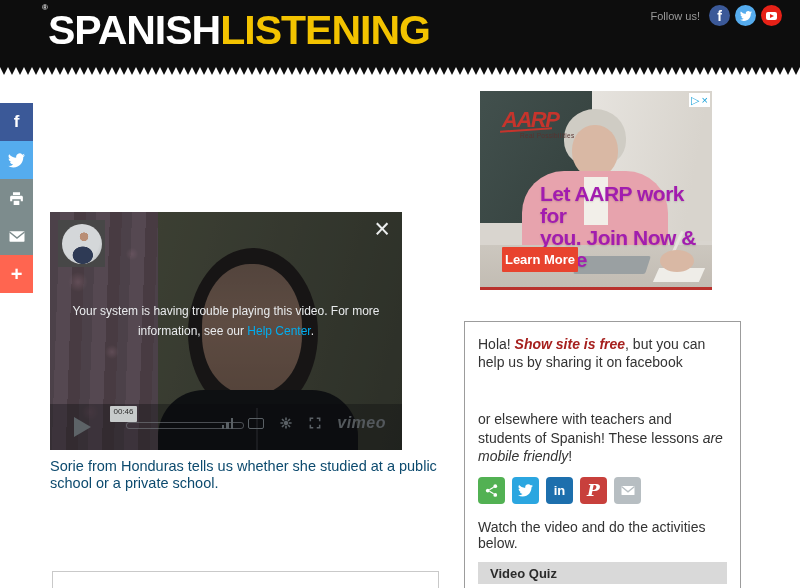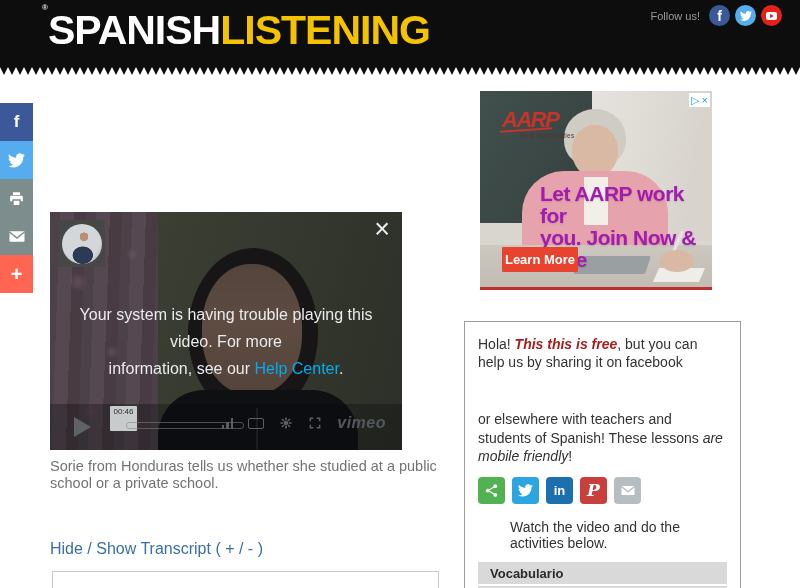--- a/index.html
+++ b/index.html
@@ -55,34 +55,34 @@
   .vp-dim { position:absolute; inset:0; background:rgba(8,10,13,.42); }
   .vp-avatar { position:absolute; left:8px; top:8px; width:47px; height:47px; background:#474747; display:flex; align-items:center; justify-content:center; cursor:pointer; }
   .vp-avatar-img { width:40px; height:40px; border-radius:50%;
     background:
       radial-gradient(circle 7px at 55% 32%, #b98e75 0 60%, transparent 65%),
       radial-gradient(ellipse 14px 12px at 52% 78%, #2e3a55 0 70%, transparent 75%),
       radial-gradient(circle at 45% 40%, #d4d7d9 0 60%, #a9aeb2 100%); }
   .vp-close { position:absolute; right:12px; top:4px; color:#eceeee; font-size:27px; font-weight:300; line-height:1; cursor:pointer; }
   .vp-msg { position:absolute; left:0; right:0; top:74px; text-align:center; color:#fff; }
   .vp-msg-title { font-size:16.5px; font-weight:bold; letter-spacing:.2px; }
-  .vp-msg-body { margin:15px auto 0; width:320px; font-size:16px; line-height:1.7; color:#e9ebed; }
+  .vp-msg-body { margin:15px auto 0; width:320px; font-size:12px; line-height:1.7; color:#e9ebed; }
   .vp-help { color:#00adef; text-decoration:none; cursor:pointer; }
   .vp-controls { position:absolute; left:0; right:0; bottom:0; height:46px; background:rgba(8,10,12,.32); }
   .vp-play { position:absolute; left:24px; top:13px; width:0; height:0; border-left:17px solid #5d6367; border-top:10px solid transparent; border-bottom:10px solid transparent; cursor:pointer; }
-  .vp-badge { position:absolute; left:60px; top:2px; width:27px; height:25px; background:#c7cbcb; color:#2a2a2a; font-size:8px; line-height:11px; text-align:center; border-radius:1px; }
+  .vp-badge { position:absolute; left:60px; top:2px; width:27px; height:16px; background:#c7cbcb; color:#2a2a2a; font-size:8px; line-height:11px; text-align:center; border-radius:1px; }
   .vp-progress { position:absolute; left:76px; top:18px; width:118px; height:7px; border:1px solid rgba(125,131,136,.55); border-radius:3px; cursor:pointer; }
   .vp-right { position:absolute; right:16px; top:10px; display:flex; align-items:center; gap:15px; }
   .vol { display:flex; align-items:flex-end; gap:2px; height:12px; cursor:pointer; }
   .vol i { display:block; width:2.5px; background:#5a6065; }
   .vol i:nth-child(1){height:4px;} .vol i:nth-child(2){height:7px;} .vol i:nth-child(3){height:11px;}
   .ccbox { width:16px; height:11px; border:1.5px solid #5a6065; border-radius:2px; cursor:pointer; }
   .vimeo-logo { font-size:16px; font-weight:bold; font-style:italic; color:#53585c; letter-spacing:.5px; cursor:pointer; }
 
-  .description { position:absolute; left:50px; top:458px; width:414px; font-size:14.5px; line-height:1.18; color:#737373; }
+  .description { position:absolute; left:50px; top:458px; width:414px; font-size:14.5px; line-height:1.18; color:#0c4a6e; }
   .transcript-link { position:absolute; left:50px; top:540px; font-size:16px; color:#3a6fa5; cursor:pointer; }
   .transcript-box { position:absolute; left:52px; top:571px; width:387px; height:40px; background:#fff; border:1px solid #c9c9c9; }
 
   
   .ad { position:absolute; left:480px; top:91px; width:232px; height:199px; overflow:hidden; background:#d9d5cf; cursor:pointer; }
   .ad-board { position:absolute; left:0; top:0; width:112px; height:132px; background:linear-gradient(120deg,#42504d,#384542 70%,#303c39 100%); }
   .ad-wall { position:absolute; left:112px; top:0; right:0; height:150px; background:linear-gradient(100deg,#e6e3de,#d8d4cd 80%); }
   .ad-hair { position:absolute; left:84px; top:18px; width:62px; height:58px; border-radius:50% 50% 45% 45%; background:#cfccc4; }
   .ad-head { position:absolute; left:92px; top:34px; width:46px; height:52px; border-radius:48%; background:#d9b8a4; }
   .ad-blazer { position:absolute; left:42px; top:80px; width:146px; height:92px; border-radius:42px 42px 8px 8px; background:#e7a3ad; }
@@ -107,21 +107,21 @@
   .promo .hl { color:#a6201e; font-weight:bold; font-style:italic; }
   .promo .it { font-style:italic; }
   .promo-spacer { height:39px; }
   .share-row { display:flex; gap:7px; margin-top:12px; }
   .sq { width:27px; height:27px; border-radius:4px; display:flex; align-items:center; justify-content:center; cursor:pointer; }
   .sq-share { background:#52b153; }
   .sq-tw { background:#2ba6e0; }
   .sq-li { background:#1d6fad; color:#fff; font-weight:bold; font-size:13px; }
   .sq-pi { background:#c8403c; color:#fff; font-weight:bold; font-style:italic; font-size:17px; font-family:"DejaVu Serif", serif; }
   .sq-em { background:#b7bec2; }
-  .watch-text { margin-top:15px; font-size:14px; color:#333;margin-left:32px; }
+  .watch-text { margin-top:15px; font-size:14px; color:#333; }
   .activity-rows { margin-top:11px; }
   .activity-row { background:#d9d9d9; font-size:13px; font-weight:bold; color:#2b2b2b; padding:4px 12px; height:22px; margin-bottom:2px; cursor:pointer; }
 
   svg { display:block; }
 </style>
 </head>
 <body>
 
 <div class="root">
 
@@ -216,21 +216,20 @@
           </svg>
         <svg width="14" height="14" viewBox="0 0 24 24">
             <path d="M4 9V4h5M20 9V4h-5M4 15v5h5M20 15v5h-5" fill="none" stroke="#5a6065" stroke-width="2.6"></path>
           </svg>
         <span class="vimeo-logo">vimeo</span>
       </div>
     </div>
   </div>
 
   <p class="description">Sorie from Honduras tells us whether she studied at a public school or a private school.</p>
-  <a class="transcript-link">Hide / Show Transcript ( + / - )</a>
   <div class="transcript-box"></div>
 
   <div class="ad">
     <div class="ad-board"></div>
     <div class="ad-wall"></div>
     <div class="ad-hair"></div>
     <div class="ad-head"></div>
     <div class="ad-blazer"></div>
     <div class="ad-shirt"></div>
     <div class="ad-table"></div>
@@ -248,21 +247,21 @@
     <div class="ad-cta">Learn More</div>
     <div class="ad-stripe"></div>
     <div class="ad-choices">
       <span>▷</span>
       <span>×</span>
     </div>
   </div>
 
   <div class="promo">
     <p>
-      <span>Hola! </span><span class="hl">This this is free</span><span>, but you can help us by sharing it on facebook</span>
+      <span>Hola! </span><span class="hl">Show site is free</span><span>, but you can help us by sharing it on facebook</span>
     </p>
     <div class="promo-spacer"></div>
     <p>
       <span>or elsewhere with teachers and students of Spanish! These lessons </span><span class="it">are mobile friendly</span><span>!</span>
     </p>
     <div class="share-row">
       <span class="sq sq-share">
         <svg width="15" height="15" viewBox="0 0 24 24">
             <circle cx="18" cy="5" r="3" fill="#fff"></circle>
             <circle cx="6" cy="12" r="3" fill="#fff"></circle>
@@ -283,19 +282,18 @@
         </span>
       <span class="sq sq-em">
         <svg width="16" height="13" viewBox="0 0 24 20">
             <rect x="2" y="3" width="20" height="14" fill="#fff" rx="1"></rect>
             <path d="M2 4l10 8L22 4" fill="none" stroke="#b7bec2" stroke-width="2"></path>
           </svg>
       </span>
     </div>
     <div class="watch-text">Watch the video and do the activities below.</div>
     <div class="activity-rows">
-      <div class="activity-row">Vocabulario</div>
       <div class="activity-row">Video Quiz</div>
     </div>
 
   </div>
 
 </div>
 
 </body></html>

